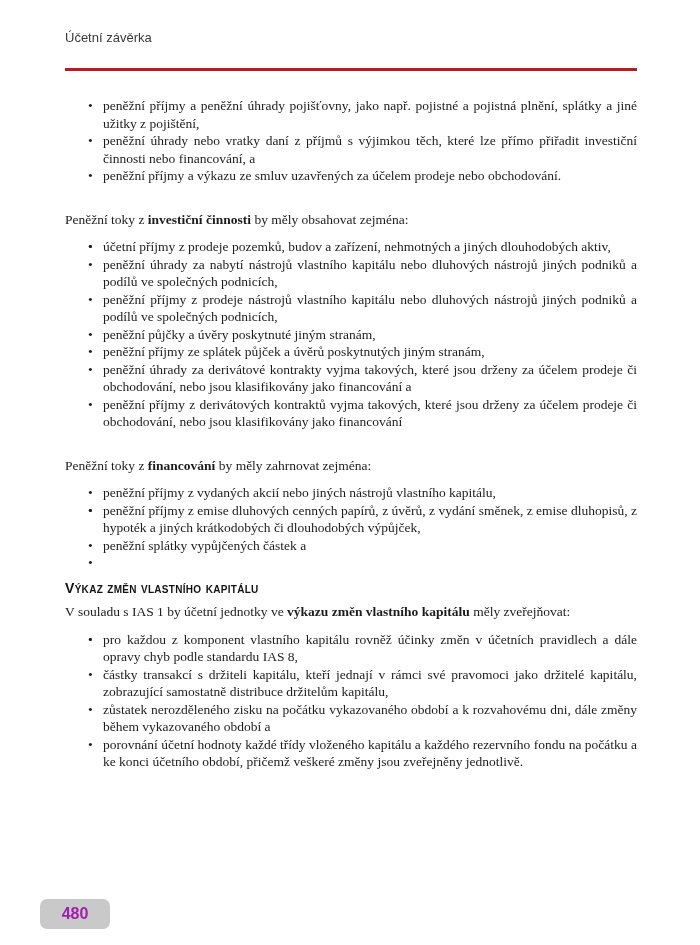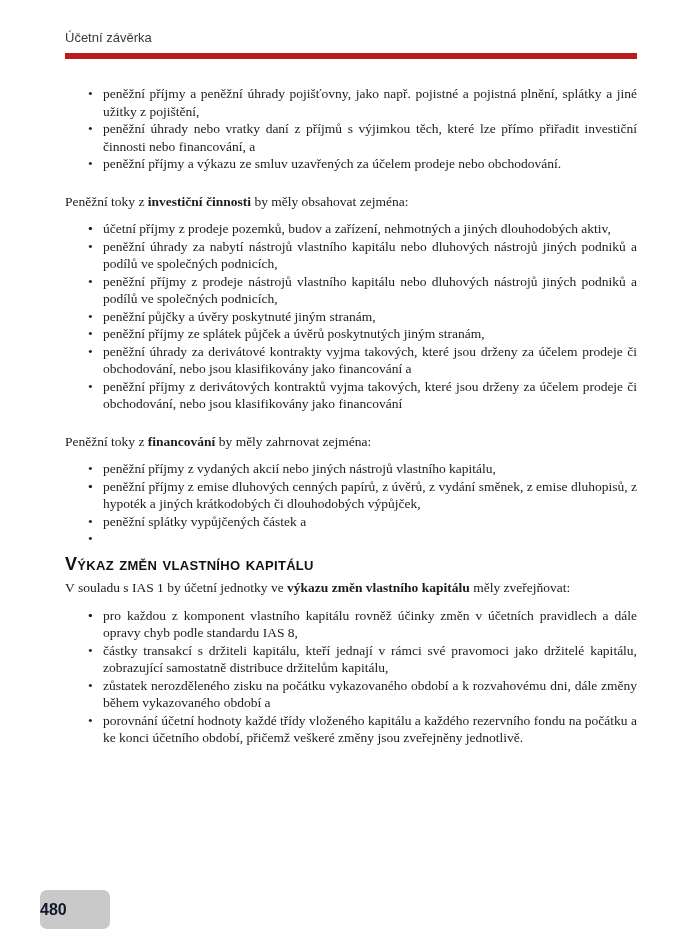--- a/index.html
+++ b/index.html
@@ -7,22 +7,22 @@
     position: relative;
     width: 700px;
     height: 945px;
     background: #ffffff;
     overflow: hidden;
     font-family: "Liberation Serif", serif;
     color: #1c1c1c;
   }
   .page-header {
     margin: 30px 63px 0 65px;
-    padding-bottom: 7px;
-    border-bottom: 6px solid #b91c1c;
+    padding-bottom: 22px;
+    border-bottom: 3px solid #b91c1c;
     font-family: "Liberation Sans", sans-serif;
     font-size: 13px;
     line-height: 16px;
     color: #3a3a3a;
   }
   .content {
     margin: 26px 63px 0 65px;
     font-size: 13.5px;
     line-height: 17.5px;
     text-align: justify;
@@ -37,49 +37,49 @@
     padding-left: 15px;
     margin: 0;
   }
   ul.bullet-list .bullet {
     position: absolute;
     left: 0;
     top: 0;
     color: #1c1c1c;
   }
   p.flow-para {
-    margin: 20px 0 10px 0;
+    margin: 26px 0 10px 0;
   }
   p.flow-para strong, .content strong { font-weight: bold; }
   h2.section-heading {
     margin: 26px 0 6px 0;
     font-family: "Liberation Sans", sans-serif;
-    font-size: 18px;
+    font-size: 14px;
     line-height: 17px;
     font-weight: bold;
     font-variant: small-caps;
     letter-spacing: 0.3px;
     color: #111111;
     text-align: left;
   }
   .page-number-box {
     position: absolute;
     left: 40px;
     bottom: 16px;
     width: 70px;
-    height: 39px;
+    height: 30px;
     border-radius: 7px;
     background: #c9c9c9;
     display: flex;
     align-items: center;
-    justify-content: flex-start;
+    justify-content: center;
     font-family: "Liberation Sans", sans-serif;
     font-size: 16px;
     font-weight: bold;
-    color: #0f172a;
+    color: #a21caf;
   }
 </style>
 </head>
 <body>
 
 <div class="page">
 
   <header class="page-header">
     <span>Účetní závěrka</span>
   </header>

